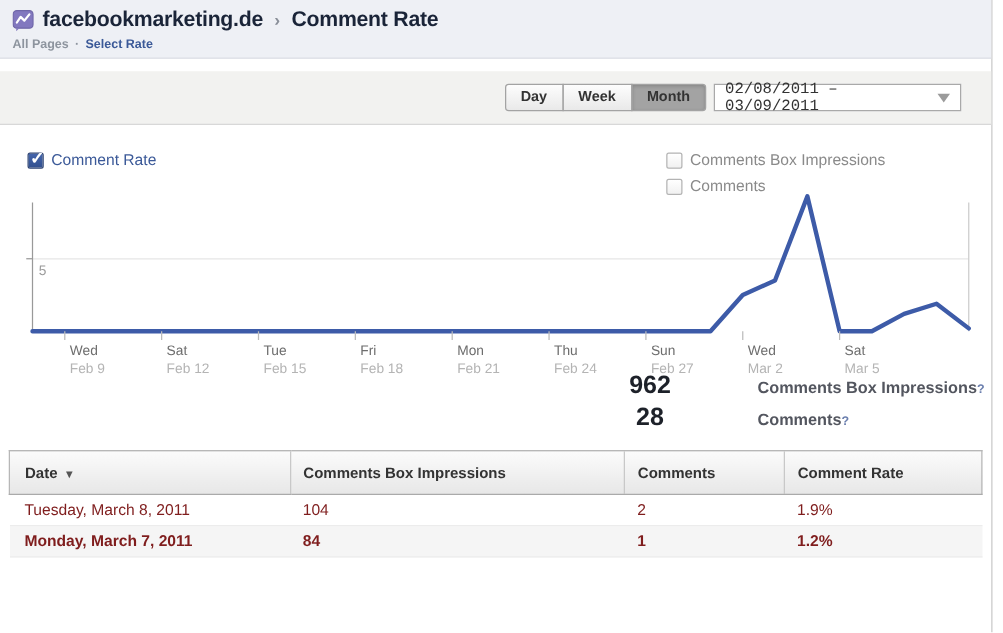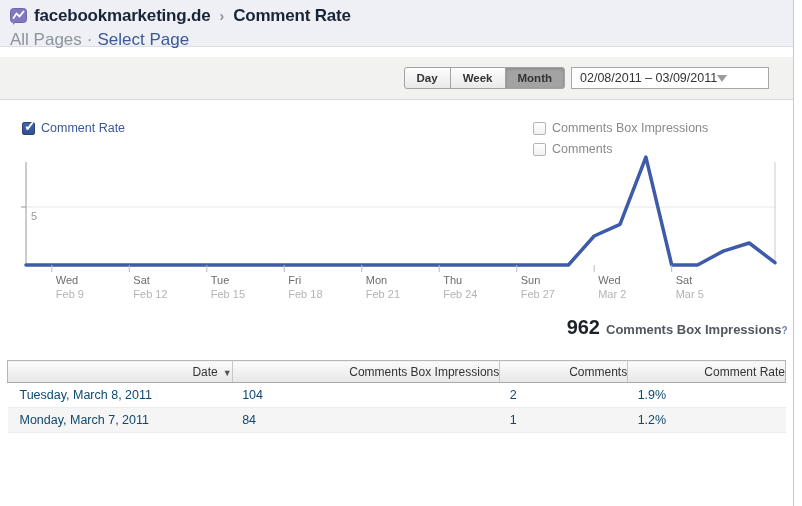--- a/index.html
+++ b/index.html
@@ -8,38 +8,38 @@
   .page { position:relative; width:794px; height:506px; background:#fff;
           border-right:1px solid #c9c9c9; }
 
   
   .hdr { position:absolute; top:0; left:0; width:100%; height:47px;
          background:#eef0f5; border-bottom:1px solid #dcdee5; }
   .title-row { position:absolute; top:6px; left:10px; display:flex; align-items:center; gap:7px; }
   .app-icon { width:17px; height:17px; display:block; }
   .page-name, .section-title { font-size:17px; font-weight:bold; color:#1a2438; letter-spacing:-0.2px; }
   .crumb-sep { font-size:14px; font-weight:bold; color:#8a8f99; padding:0 2px; }
-  .subnav { position:absolute; top:30px; left:10px; font-size:17px; display:flex; gap:5px; }
+  .subnav { position:absolute; top:30px; left:10px; font-size:10px; display:flex; gap:5px;font-weight:bold; }
   .all-pages { color:#8d949e; }
   .meta-dot { color:#8d949e; }
   .select-page { color:#3b5998; cursor:pointer; text-decoration:none; }
 
   
   .toolbar { position:absolute; top:57px; left:0; width:100%; height:43px;
              background:#f2f2f0; border-bottom:1px solid #d8d8d8; }
   .controls { position:absolute; top:10px; right:24px; display:flex; align-items:center; }
   .seg { display:flex; }
   .seg button { height:22px; padding:0 12px; font-family:inherit; font-size:11.5px; font-weight:bold;
                 color:#333; background:linear-gradient(#fdfdfd,#e9e9e9); border:1px solid #a3a3a3;
                 margin-left:-1px; cursor:pointer; }
   .seg button:first-child { border-radius:3px 0 0 3px; margin-left:16px; }
   .seg button:last-child { border-radius:0 3px 3px 0; }
   .seg button.active { background:#a3a3a3; box-shadow:inset 0 1px 3px rgba(0,0,0,.18); }
   .daterange { margin-left:6px; width:198px; height:22px; background:#fff; border:1px solid #a9a9a9;
-               display:flex; align-items:center; justify-content:flex-start; padding:0 8px; cursor:pointer; }
+               display:flex; align-items:center; justify-content:flex-start; padding:0 8px; cursor:pointer;font-family:Liberation Mono, monospace; }
   .daterange .dr-text { font-size:12.5px; color:#333; }
   .caret { width:0; height:0; border-left:5px solid transparent; border-right:5px solid transparent;
            border-top:7px solid #9b9b9b; }
 
   
   .cb { width:13px; height:13px; border:1px solid #b3b3b3; border-radius:2px;
         background:linear-gradient(#fff,#f1f1f1); position:relative; flex:0 0 13px; }
   .cb.on { background:linear-gradient(#4465ab,#32508f); border-color:#2d4373; }
   .cb.on::after { content:"\2713"; position:absolute; left:1px; top:-5px; color:#fff;
                   font-size:14px; font-weight:bold; }
@@ -55,34 +55,34 @@
   .tick-date { fill:#b4b4b4; font-size:11px; }
   .grid-label{ fill:#9a9a9a; font-size:11px; }
 
   
   .stat-big { font-size:20px; font-weight:bold; color:#1d2129; }
   .stat-lbl { font-size:13px; font-weight:bold; color:#53565f; margin-left:6px; }
   .stat-help { font-size:10px; font-weight:bold; color:#6b7fae; vertical-align:super; }
   .stats-left { position:absolute; top:297px; left:28px; }
   .stats-right { position:absolute; top:297px; left:440px; }
   .stats-right .srow { display:flex; align-items:baseline; margin-bottom:3px; }
-  .stats-right .stat-big { display:inline-block; width:160px; text-align:right;margin-top:19px; }
+  .stats-right .stat-big { display:inline-block; width:160px; text-align:center; }
 
   
   .tbl { position:absolute; top:360px; left:7px; width:779px; border-collapse:collapse;
          font-size:12.5px; color:#333; background:#fff; }
-  .tbl th { height:22px; background:linear-gradient(#fbfbfb,#e7e7e7);
+  .tbl th { height:35px; background:linear-gradient(#fbfbfb,#e7e7e7);
             border-top:1px solid #b7b7b7; border-bottom:1px solid #aaa;
-            border-left:1px solid #c8c8c8; text-align:right; font-size:12px; font-weight:normal;
+            border-left:1px solid #c8c8c8; text-align:left; font-size:12px; font-weight:bold;
             color:#333; padding:0 0 0 10px; cursor:pointer; }
   .tbl th:first-child { border-left:1px solid #b7b7b7; padding-left:12px; }
   .tbl th:last-child { border-right:1px solid #b7b7b7; }
-  .tbl td { height:25px; padding:0 0 0 10px; border-bottom:1px solid #ececec; color:#0c4a6e; }
+  .tbl td { height:25px; padding:0 0 0 10px; border-bottom:1px solid #ececec; color:#7f1d1d; }
   .tbl td:first-child { padding-left:12px; }
-  .tbl tr.alt td { background:#f5f5f5; }
+  .tbl tr.alt td { background:#f5f5f5;font-weight:bold; }
   .sort-tri { font-size:9px; color:#555; margin-left:5px; }
   .col-date{width:225px;} .col-imp{width:268px;} .col-com{width:128px;} .col-rate{width:158px;}
 </style>
 </head>
 <body>
 
 <div class="page">
 
   <div class="hdr">
     <div class="title-row">
@@ -91,21 +91,21 @@
         <path d="M3 15 L3 17 L6 14 Z" fill="#8278bf"></path>
         <polyline points="3.5,10 6.5,5.5 9.5,8.5 13.5,3.5" fill="none" stroke="#fff" stroke-width="1.8" stroke-linecap="round" stroke-linejoin="round"></polyline>
       </svg>
       <span class="page-name">facebookmarketing.de</span>
       <span class="crumb-sep">›</span>
       <span class="section-title">Comment Rate</span>
     </div>
     <div class="subnav">
       <span class="all-pages">All Pages</span>
       <span class="meta-dot">·</span>
-      <a class="select-page">Select Page</a>
+      <a class="select-page">Select Rate</a>
     </div>
   </div>
 
   <div class="toolbar">
     <div class="controls">
       <div class="seg">
         <button>Day</button>
         <button>Week</button>
         <button class="active">Month</button>
       </div>

